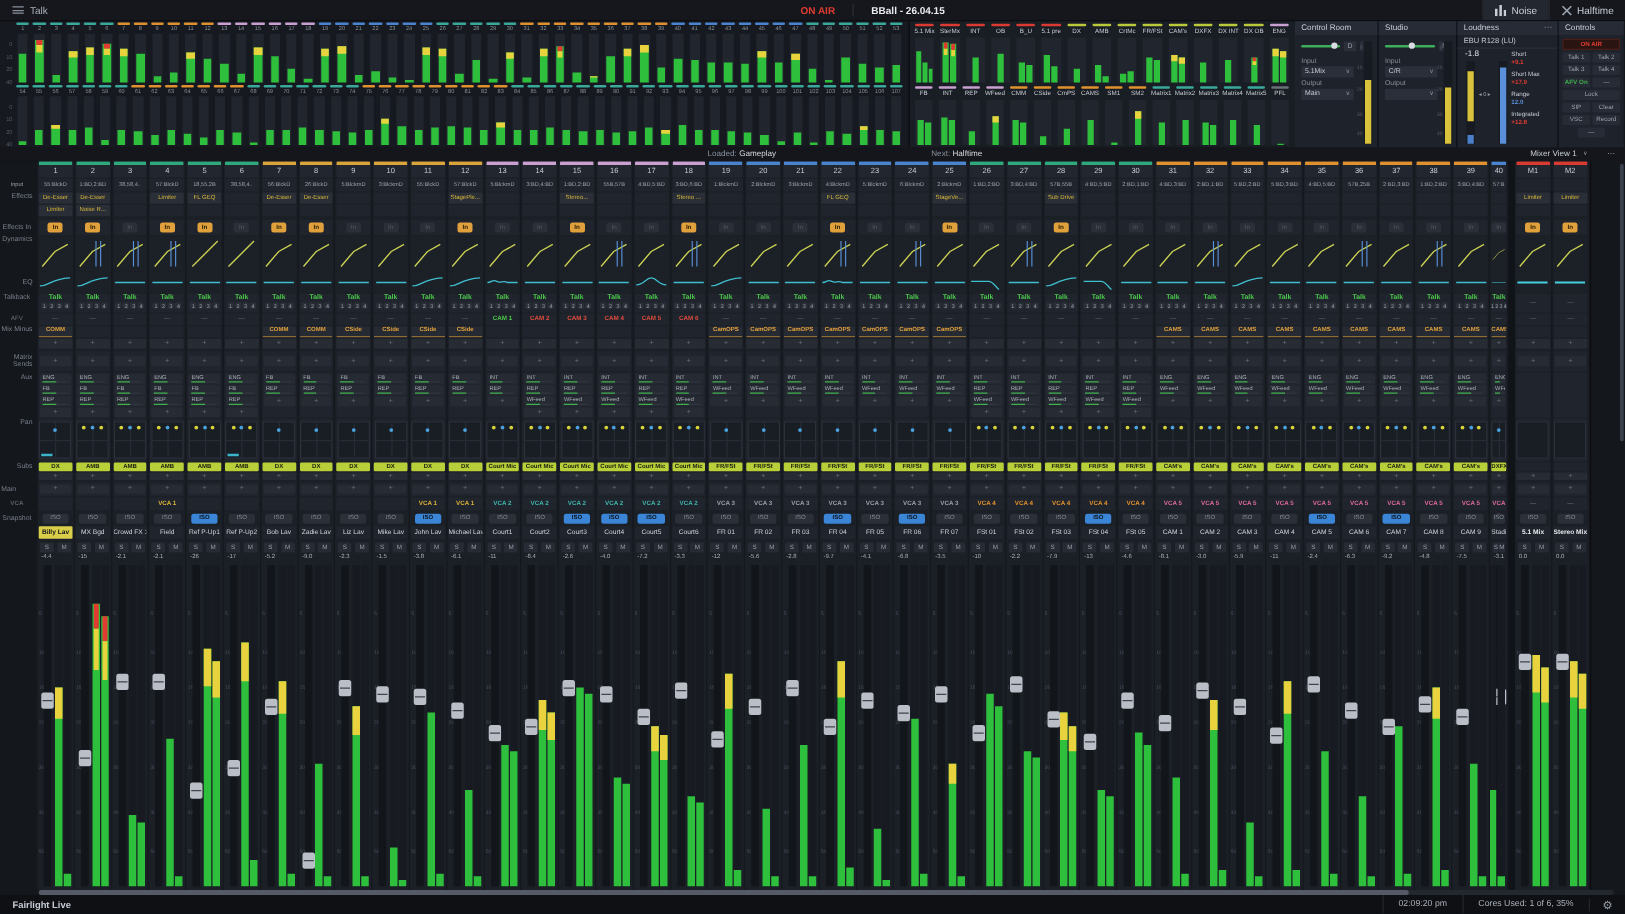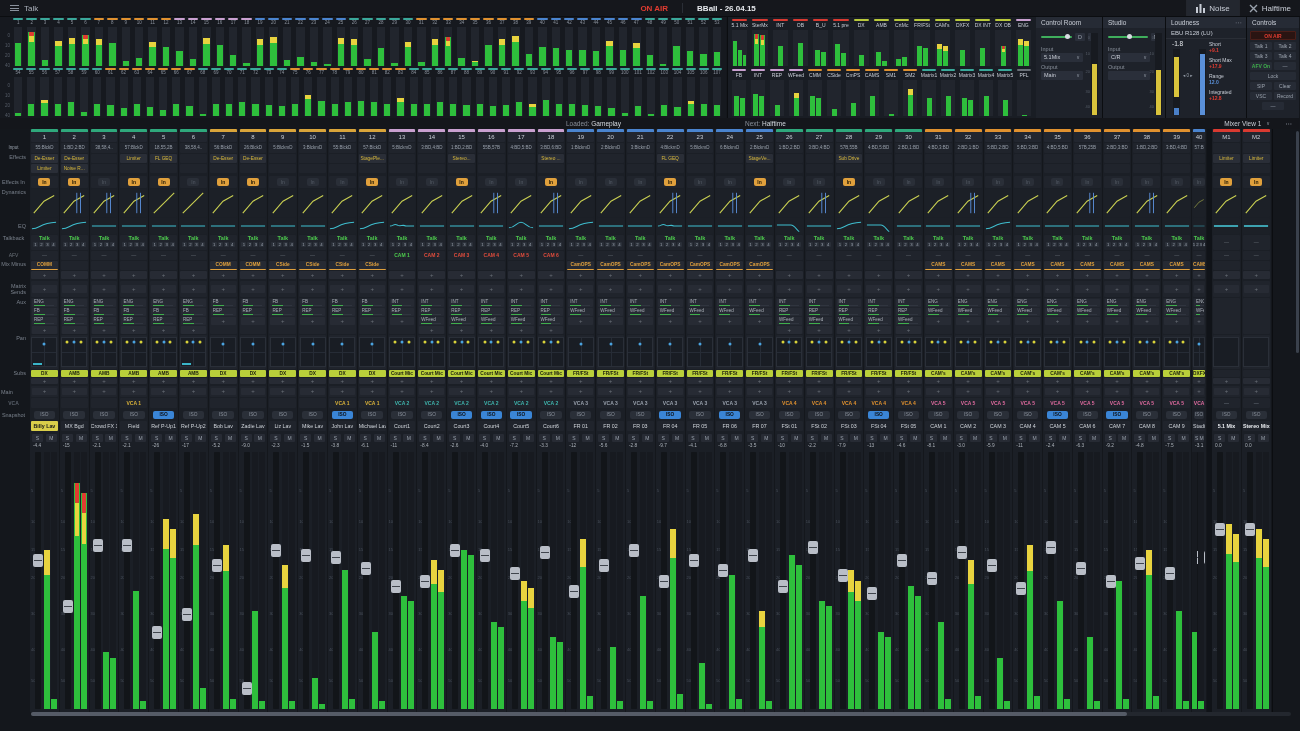--- a/index.html
+++ b/index.html
@@ -5869,13 +5869,21 @@
       </div>
       <div class="edgecol">
         <div class="vthumb"></div>
       </div>
     </div>
 
   <div id="hscroll">
       <div id="hthumb"></div>
     </div>
 
+  <div id="statusbar">
+    <span class="app">Fairlight Live</span>
+    <span class="st-right">
+      <span class="st-item">02:09:20 pm</span>
+      <span class="st-item">Cores Used: 1 of 6, 35%</span>
+      <span class="gear">⚙</span>
+    </span>
+  </div>
 </div>
 
 </body></html>

